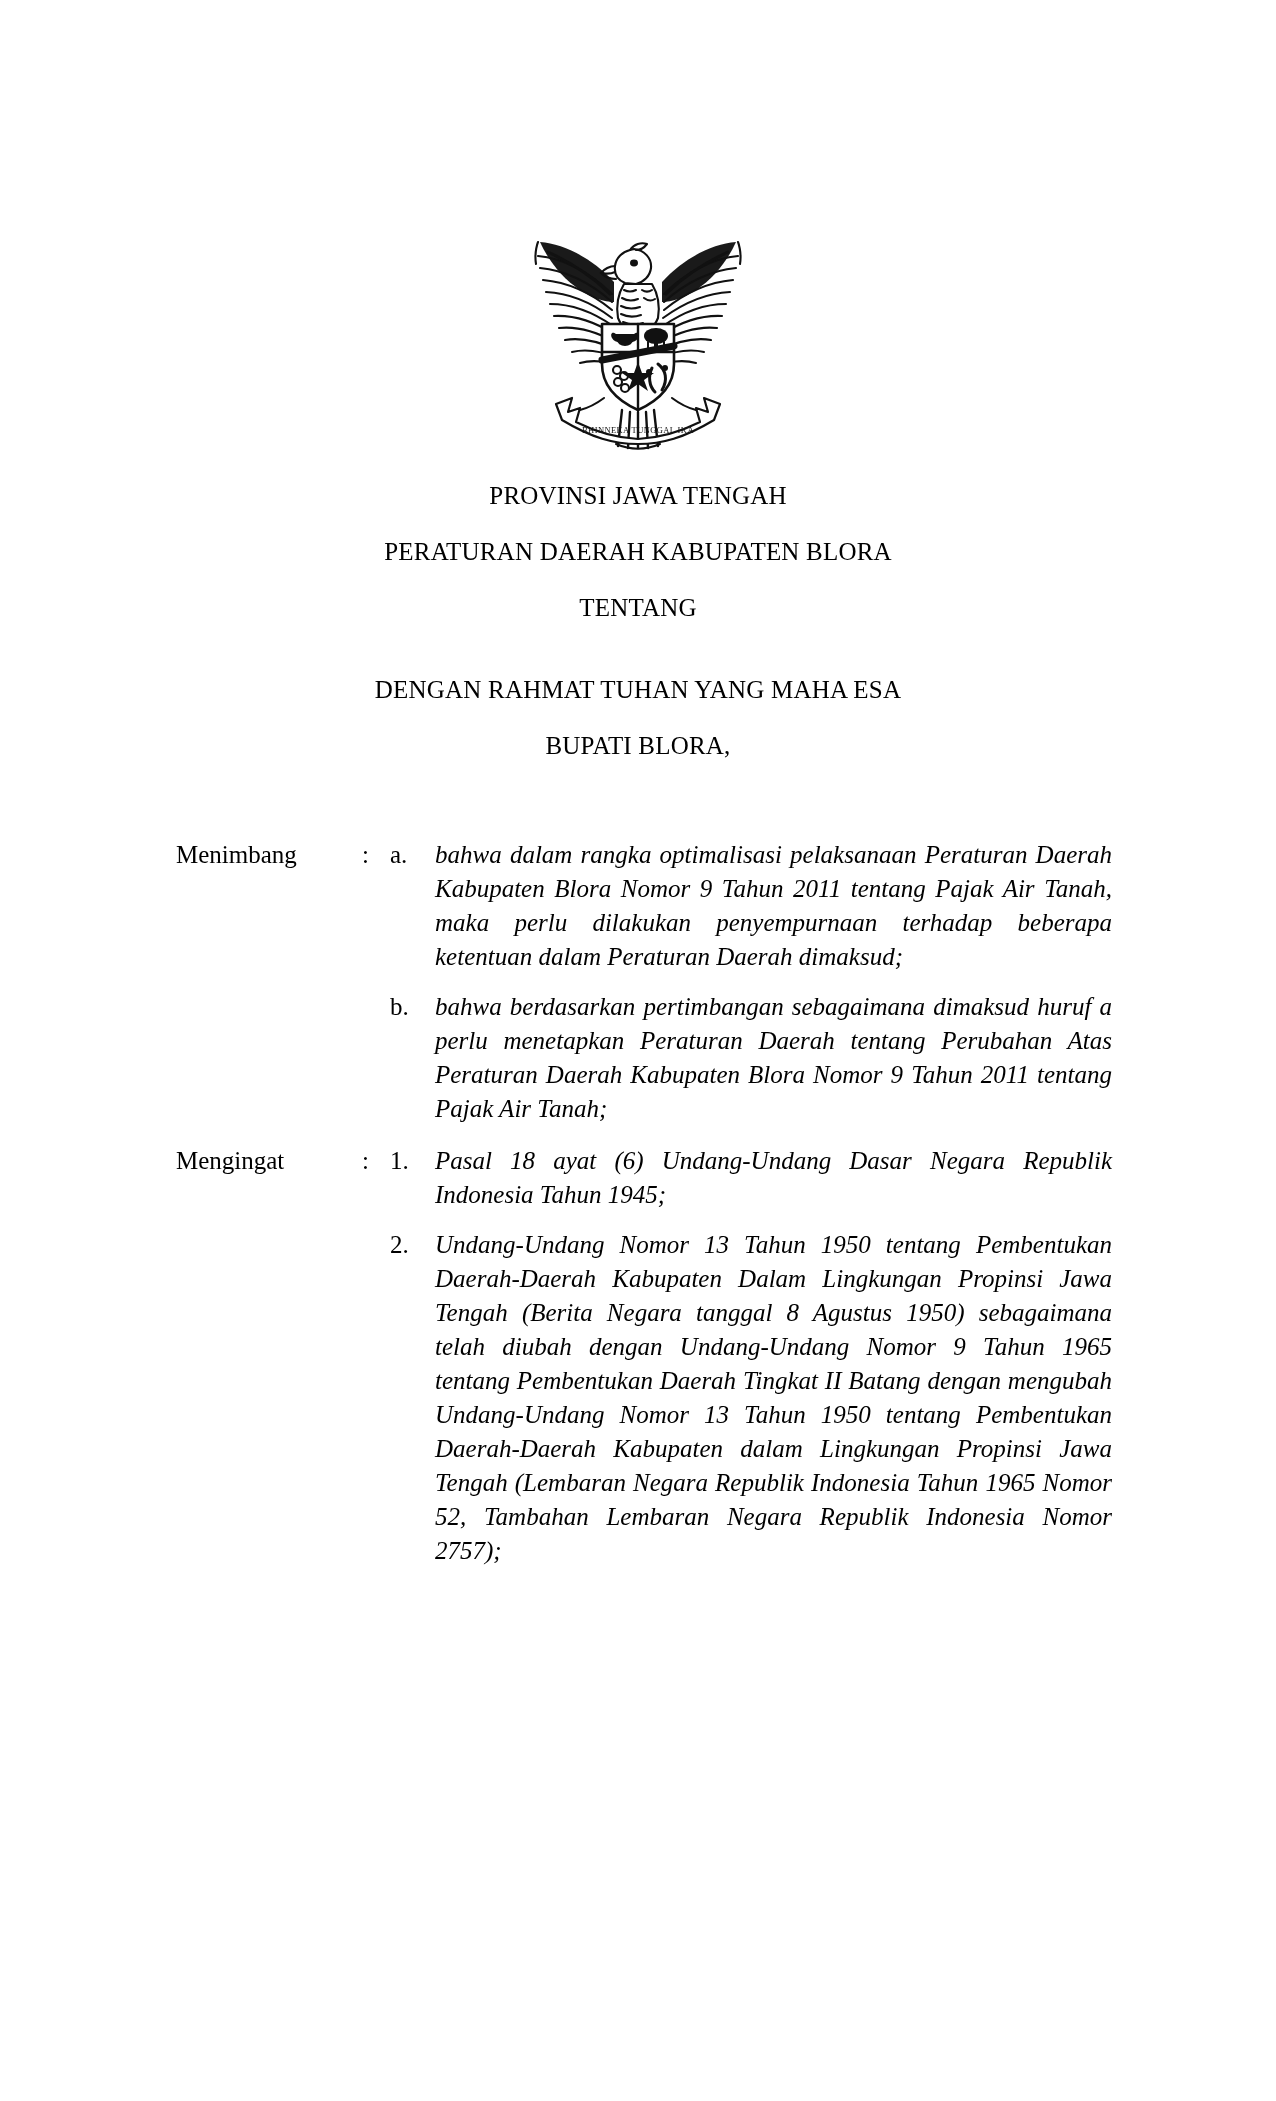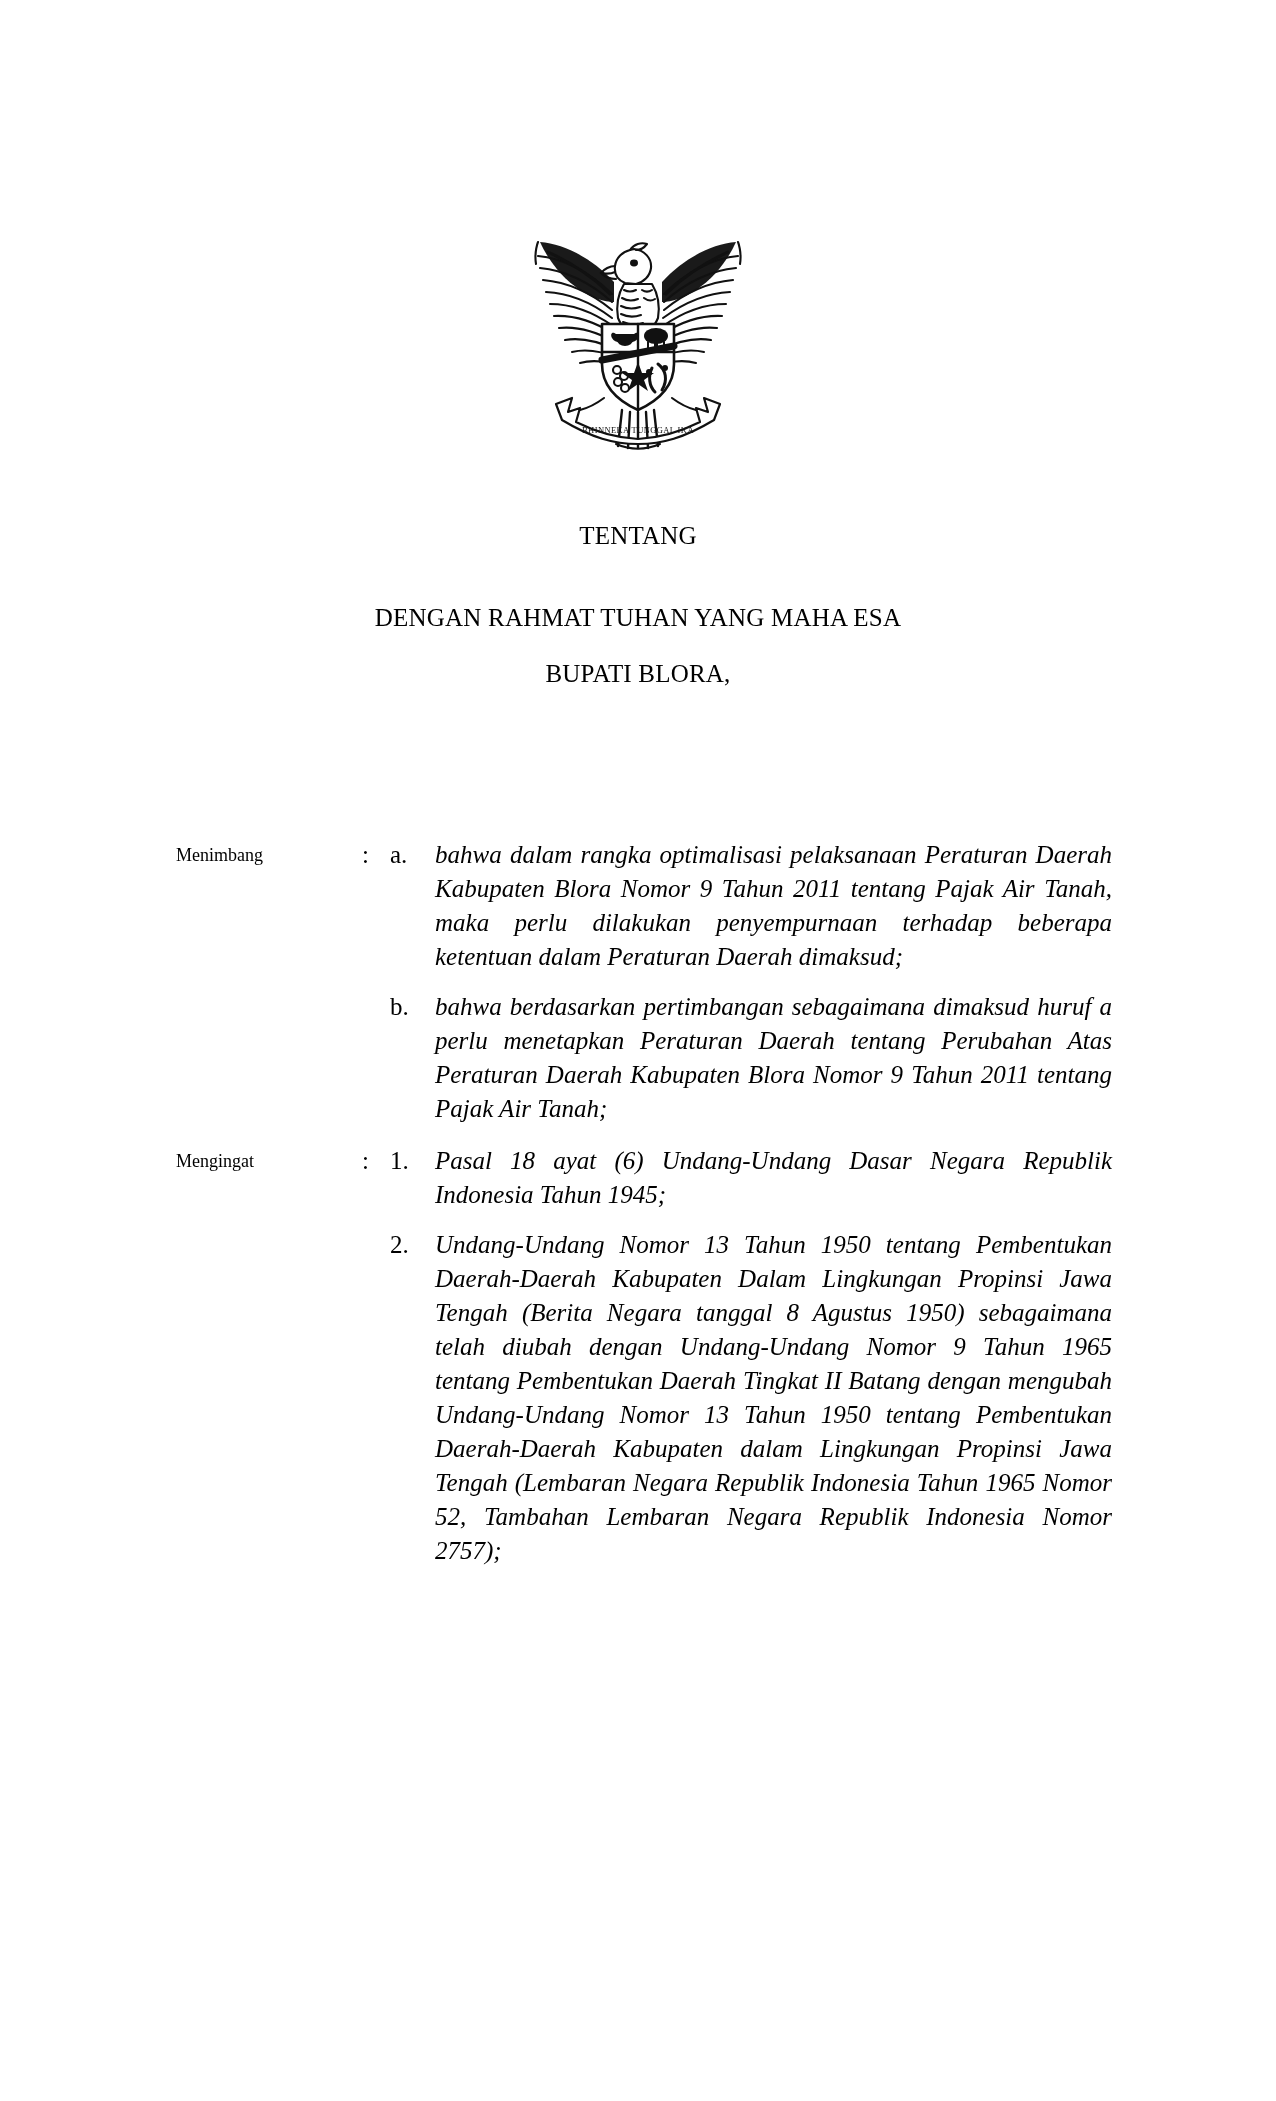--- a/index.html
+++ b/index.html
@@ -62,21 +62,21 @@
     top: 838px;
     width: 936px;
   }
   .clause-block {
     display: flex;
     align-items: flex-start;
   }
   .clause-label {
     width: 186px;
     flex: 0 0 186px;
-    font-size: 18px;
+    font-size: 25px;
     line-height: 34px;
     white-space: nowrap;
   }
   .clause-colon {
     width: 28px;
     flex: 0 0 28px;
     font-size: 25px;
     line-height: 34px;
   }
   .clause-items {
@@ -215,21 +215,23 @@
         <g>
           <path d="M38 182 L54 176 L50 190 L62 186 L58 200 C82 212 100 216 120 217 C140 216 158 212 182 200 L178 186 L190 190 L186 176 L202 182 L196 198 C166 216 144 222 120 222 C96 222 74 216 44 198 Z" fill="#ffffff" stroke="#111111" stroke-width="2.2"></path>
           <text x="120" y="211" font-family="'Liberation Serif', serif" font-size="8.5" text-anchor="middle" fill="#111111" stroke="none" letter-spacing="0.4">BHINNEKA TUNGGAL IKA</text>
         </g>
 
       </g>
     </svg>
   </div>
 
   <div class="headings">
-    <div class="gap-sm"></div>
+    <div class="h-line">PROVINSI JAWA TENGAH</div>
+    <div class="gap-sm"></div>
+    <div class="h-line">PERATURAN DAERAH KABUPATEN BLORA</div>
     <div class="gap-sm"></div>
     <div class="h-line">TENTANG</div>
     <div class="gap-sm"></div>
     <div class="gap-md"></div>
     <div class="h-line">DENGAN RAHMAT TUHAN YANG MAHA ESA</div>
     <div class="gap-sm"></div>
     <div class="h-line">BUPATI BLORA,</div>
   </div>
 
   <div class="clauses">

